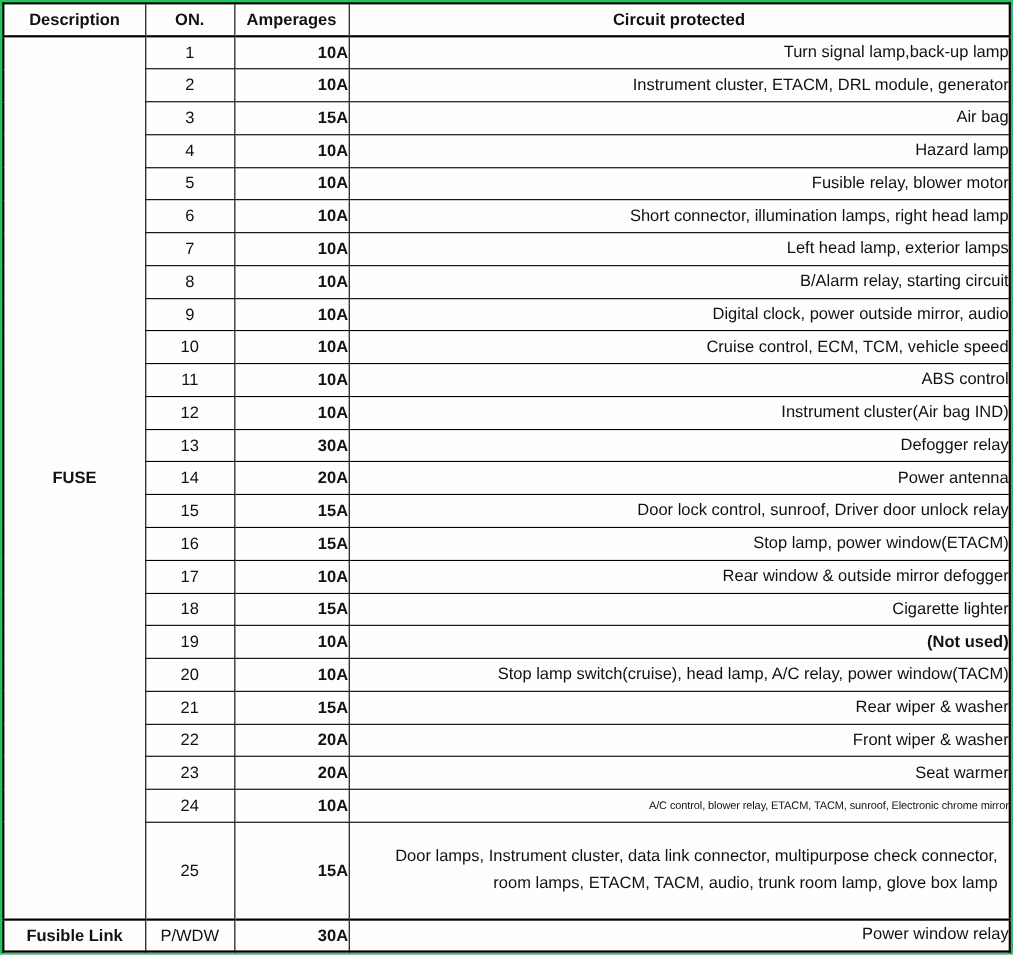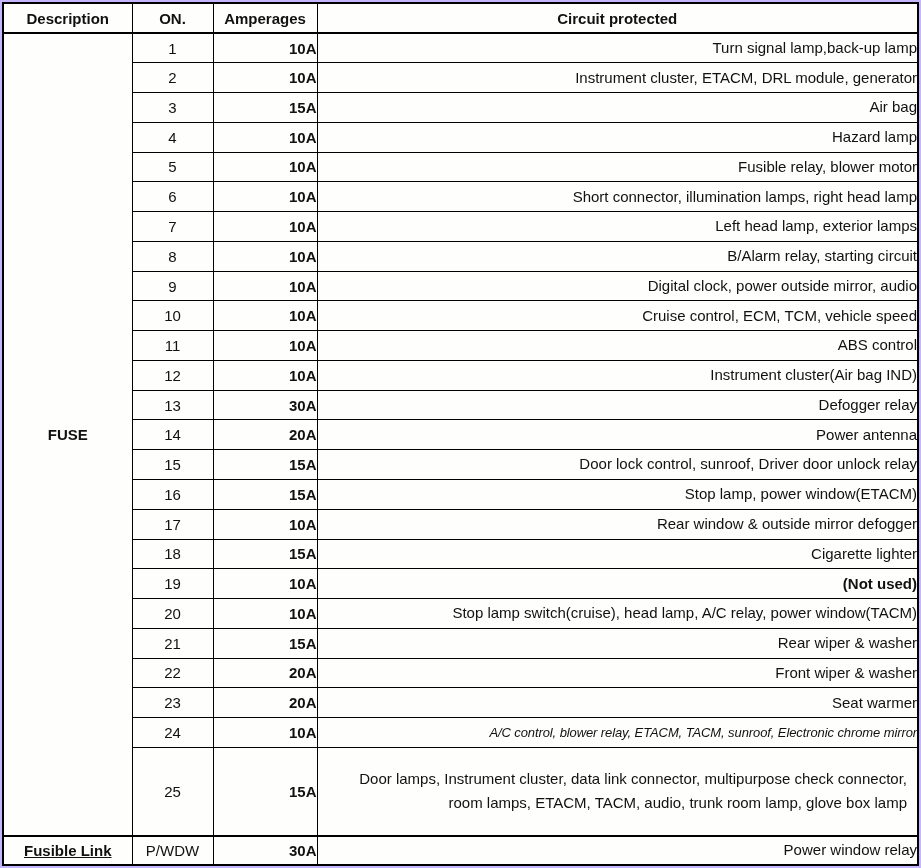--- a/index.html
+++ b/index.html
@@ -4,21 +4,21 @@
 <style>
   html, body {
     margin: 0;
     padding: 0;
     background: #ffffff;
   }
   .page {
     width: 921px;
     height: 868px;
     box-sizing: border-box;
-    background: #c4b5fd;
+    background: #22c55e;
     padding: 2px;
     font-family: "Liberation Sans", "DejaVu Sans", sans-serif;
     color: #111;
   }
   table.fuse-table {
     border-collapse: collapse;
     width: 100%;
     height: 100%;
     table-layout: fixed;
     background: #fefefd;
@@ -58,38 +58,36 @@
   td.desc-cell {
     text-align: center;
     font-weight: bold;
     vertical-align: middle;
   }
   td.circuit-cell.bold-text {
     font-weight: bold;
     margin-top: 18px;
   }
   td.circuit-cell.condensed-text {
-    font-size: 13px;
+    font-size: 10px;
     letter-spacing: -0.1px;
-    font-style: italic;
   }
   tr.tall-row td {
     height: 86px;
   }
   tr.tall-row td.circuit-cell {
     padding: 8px 10px 8px 12px;
     line-height: 1.6;
     vertical-align: middle;
   }
   tfoot td {
     border-top: 2px solid #000 !important;
   }
   tfoot td.desc-cell {
     height: 28px;
-    text-decoration: underline;
   }
 </style>
 </head>
 <body>
 
 <div class="page">
   <table class="fuse-table">
     <colgroup>
       <col style="width:129px">
       <col style="width:81px">

